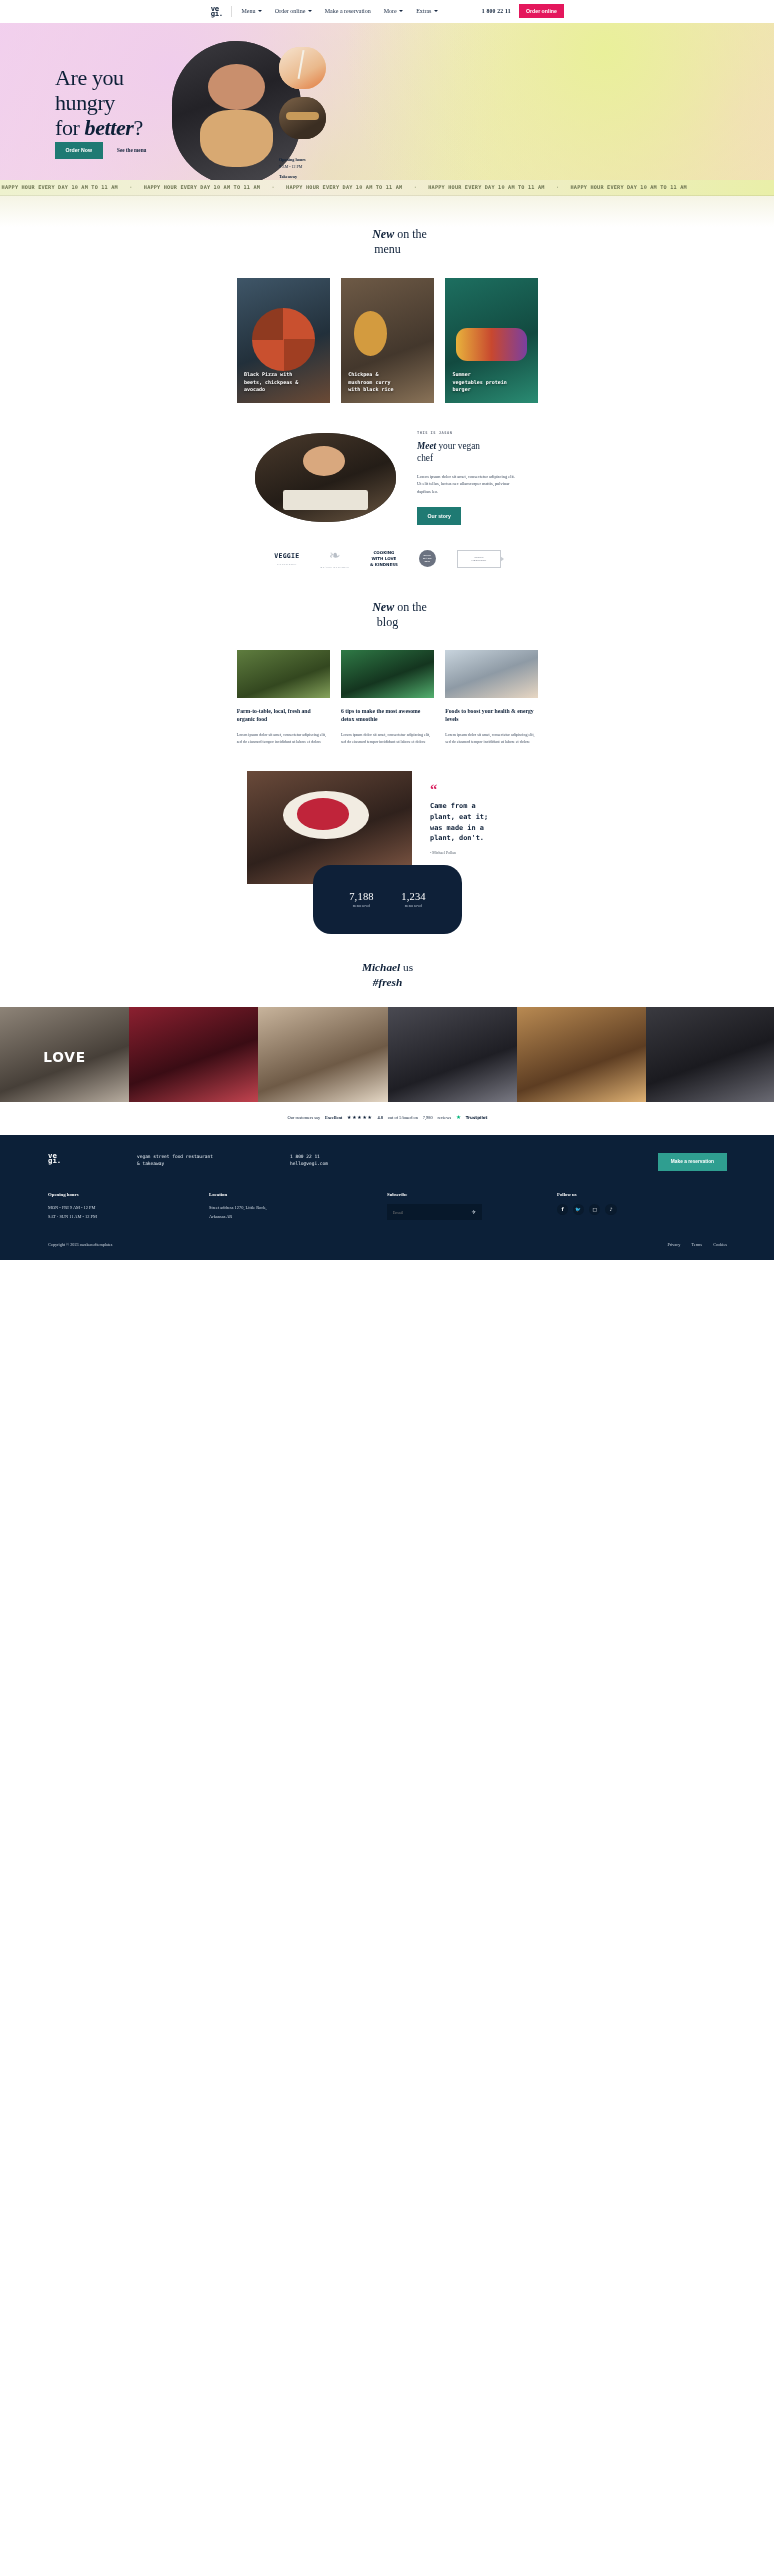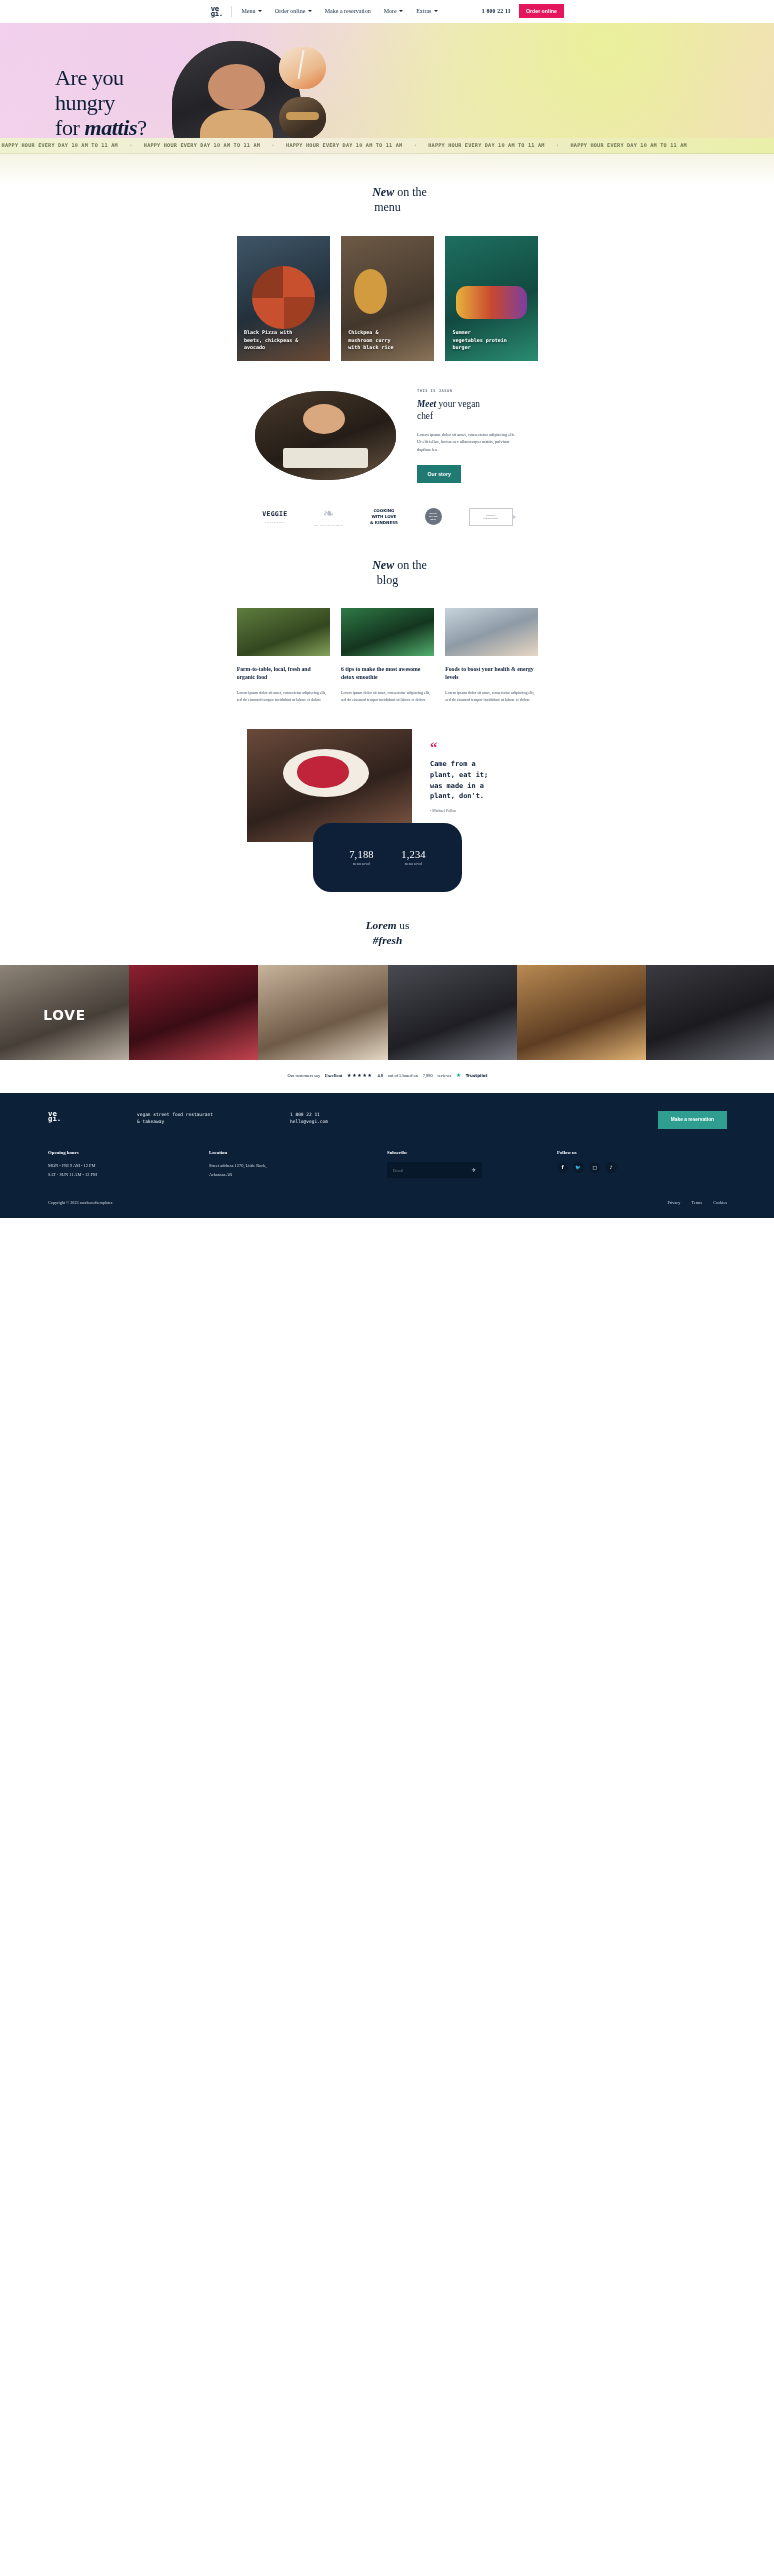--- a/index.html
+++ b/index.html
@@ -24,21 +24,21 @@
   .nav-link { display:flex; align-items:center; gap:2.4px; color:#1a2b44; cursor:pointer;
               white-space:nowrap; }
   .caret { width:0;height:0;border-left:2px solid transparent;border-right:2px solid transparent;
            border-top:2.4px solid #1a2b44; display:inline-block; }
   .nav-right { display:flex; align-items:center; gap:8px; margin-left:44px; }
   .phone { font-size:5.7px; font-weight:bold; letter-spacing:0.2px; }
   .btn-pink { background:#e4175c; color:#fff; font-size:5.2px; font-weight:bold;
               padding:4px 7.3px; border:none; cursor:pointer; }
 
   
-  .hero { position:relative; height:115px; overflow:hidden;
+  .hero { position:relative; height:157px; overflow:hidden;
     background:
       radial-gradient(circle at 78% 18%, #e9f09a 0%, rgba(233,240,154,0) 42%),
       radial-gradient(circle at 95% 55%, #f6d8c4 0%, rgba(246,216,196,0) 40%),
       radial-gradient(circle at 22% 30%, #f0cdec 0%, rgba(240,205,236,0) 55%),
       radial-gradient(circle at 42% 92%, #e8ee9f 0%, rgba(232,238,159,0) 50%),
       linear-gradient(120deg,#f3d2ef 0%,#f7e6d9 45%,#eaf0a0 100%);
   }
   .hero-title { position:absolute; left:55px; top:42px; font-size:22px; line-height:1.14;
                 font-weight:normal; color:#0e2038; letter-spacing:-0.4px; }
   .hero-title em { font-style:italic; font-weight:bold; }
@@ -116,21 +116,21 @@
   
   .slogan-wrap { display:flex; align-items:flex-start; justify-content:center; gap:11.3px; margin-top:36px; }
   .slogan { width:90px; font-family:"DejaVu Sans Mono", monospace; color:#d81f5e;
     font-size:10px; font-weight:bold; line-height:1.52; letter-spacing:-0.3px; }
   .slogan-photo { width:174px; height:123px; overflow:hidden; position:relative; background:#9b9b9b; }
   .ph-plate{background:linear-gradient(155deg,#b9b6b1 0%,#6d6a66 45%,#d8d4cd 100%);}
   .ph-plate::before{content:'';position:absolute;left:14%;top:40%;width:34%;height:42%;border-radius:50% 50% 45% 45%;background:#f1eee8;}
   .ph-plate::after{content:'';position:absolute;left:40%;top:30%;width:46%;height:52%;border-radius:14.5px;background:linear-gradient(160deg,#d7a24e,#8a5a26);}
 
   
-  .badges { display:flex; align-items:center; justify-content:center; gap:27px; margin-top:24px; }
+  .badges { display:flex; align-items:center; justify-content:center; gap:21px; margin-top:24px; }
   .badge { display:flex; flex-direction:column; align-items:center; gap:2.4px; }
   .badge-v { font-family:"DejaVu Sans Mono", monospace; font-weight:bold; font-size:6.5px; letter-spacing:0.3px; }
   .badge-sub { font-size:2.9px; letter-spacing:0.4px; color:#7a8594; }
   .badge-heart { font-size:13.7px; color:#b9bfc7; line-height:1; }
   .badge-txt { font-family:"DejaVu Sans", sans-serif; font-size:4px; font-weight:bold; line-height:1.45; text-align:center; }
   .badge-gear { width:17px;height:17px;border-radius:50%;background:#6b7280;color:#fff;
     display:flex;align-items:center;justify-content:center;font-size:2.9px;font-weight:bold;text-align:center;line-height:1.1;}
   .badge-box { width:44px;height:18px;border:0.8px solid #c8ccd2;display:flex;align-items:center;
     justify-content:center;font-size:2.7px;color:#6b7280;text-align:center;position:relative;}
   .badge-box::after{content:'';position:absolute;right:-4px;top:50%;transform:translateY(-50%);
@@ -248,21 +248,21 @@
     <div class="nav-right">
       <span class="phone">1 800 22 11</span>
       <button class="btn-pink">Order online</button>
     </div>
   </div>
 
   <div class="hero">
     <h1 class="hero-title">
       <span>Are you</span><br>
       <span>hungry</span><br>
-      <span>for </span><em>mattis</em><span>?</span>
+      <span>for </span><em>better</em><span>?</span>
     </h1>
     <div class="hero-actions">
       <button class="btn-teal">Order Now</button>
       <span class="link-dark">See the menu</span>
     </div>
     <div class="hero-main-photo">
         <div class="ph ph-hero"></div>
       </div>
     <div class="hero-side">
         <div class="ph ph-drink"></div>
@@ -393,21 +393,21 @@
       <div class="stat-n">7,188</div>
       <div class="stat-l">menus served</div>
     </div>
     <div class="stat">
       <div class="stat-n">1,234</div>
       <div class="stat-l">menus served</div>
     </div>
   </div>
 
   <h2 class="follow-title">
-    <em>Lorem</em><span> us</span><br>
+    <em>Michael</em><span> us</span><br>
     <em>#fresh</em>
   </h2>
   <div class="insta">
     <div class="i1"></div>
     <div class="i2"></div>
     <div class="i3"></div>
     <div class="i4"></div>
     <div class="i5"></div>
     <div class="i6"></div>
   </div>

